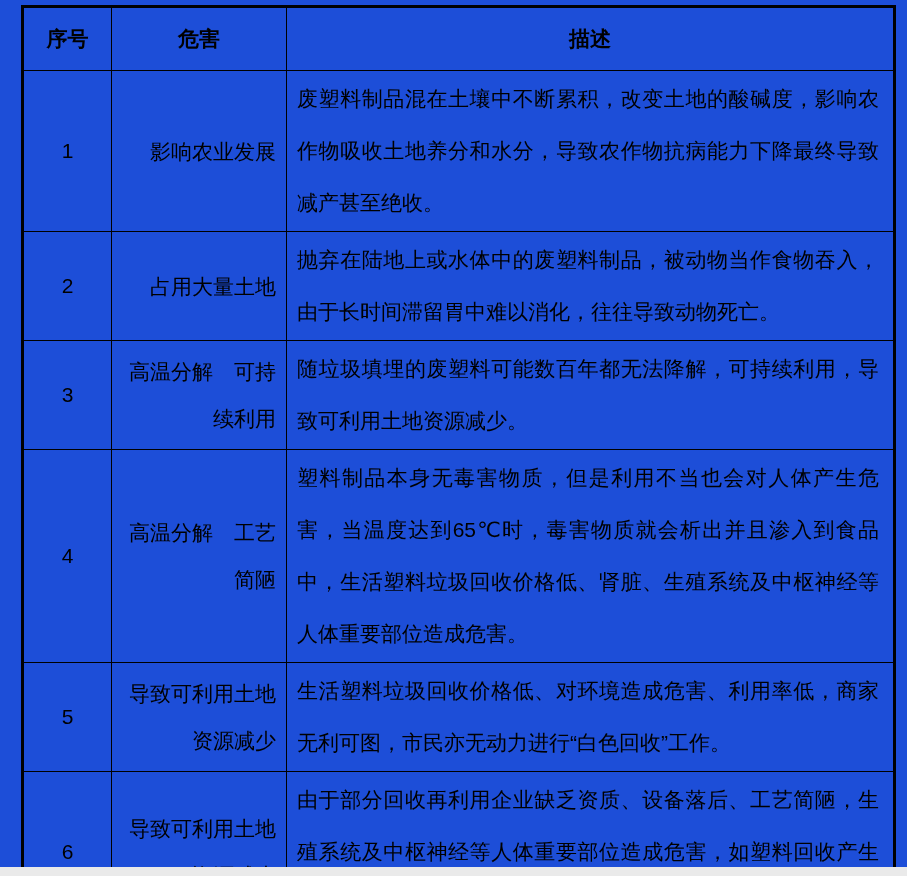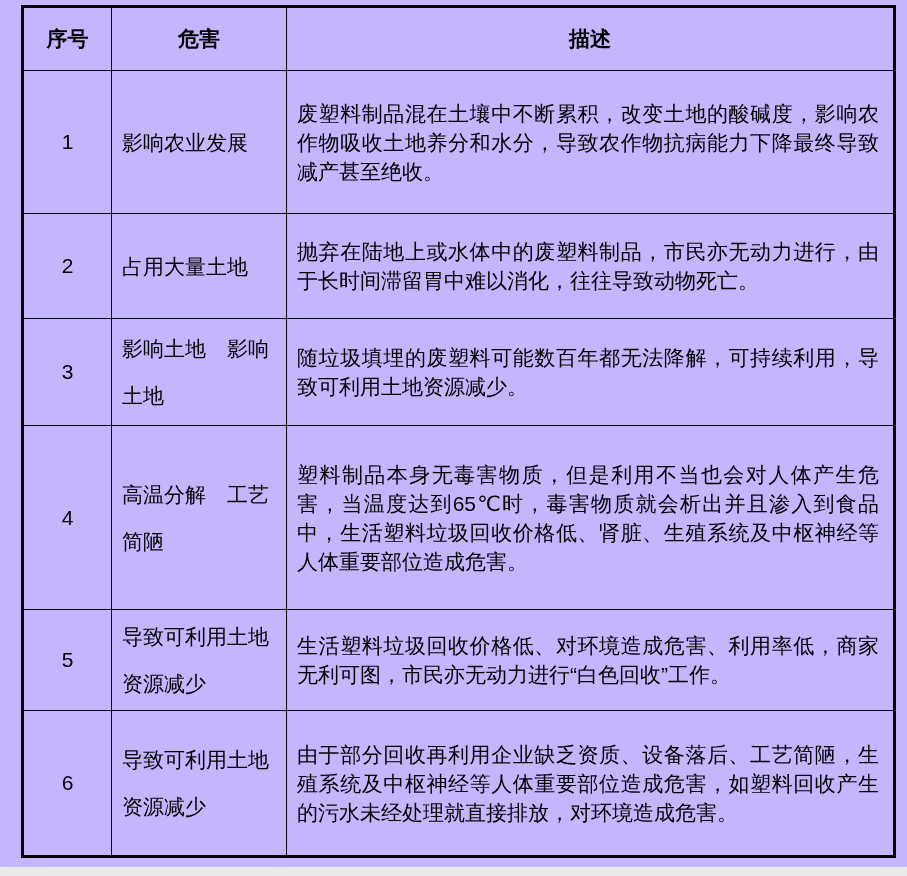--- a/index.html
+++ b/index.html
@@ -3,21 +3,21 @@
 <meta charset="utf-8">
 <style>
   * { margin: 0; padding: 0; box-sizing: border-box; }
   html, body {
     width: 907px; height: 876px;
     background: #ffffff;
     font-family: "Liberation Sans", "DejaVu Sans", sans-serif;
     color: #000000;
     overflow: hidden;
   }
-  .page { position: relative; width: 907px; height: 876px; background: #c4b5fd; }
+  .page { position: relative; width: 907px; height: 876px; background: #1d4ed8; }
 
   table.hazard-table {
     position: absolute;
     left: 21px; top: 5px;
     width: 872px;
     border-collapse: collapse;
     table-layout: fixed;
     border: 3px solid #000000;
   }
   .hazard-table th, .hazard-table td {
@@ -32,27 +32,27 @@
 
   .hazard-table th {
     font-weight: bold;
     text-align: center;
     height: 64px;
   }
   td.cell-num {
     text-align: center;
   }
   td.cell-hazard {
-    text-align: left;
+    text-align: right;
     line-height: 47px;
     padding: 0 10px;
   }
   td.cell-desc {
     text-align: justify;
-    line-height: 29px;
+    line-height: 52px;
     padding: 2px 14px 2px 10px;
   }
   
   tr.r1 { height: 143px; }
   tr.r2 { height: 105px; }
   tr.r3 { height: 107px; }
   tr.r4 { height: 184px; }
   tr.r5 { height: 101px; }
   tr.r6 { height: 146px; }
 
@@ -83,25 +83,25 @@
     </thead>
     <tbody>
       <tr class="r1">
         <td class="cell-num">1</td>
         <td class="cell-hazard">影响农业发展</td>
         <td class="cell-desc">废塑料制品混在土壤中不断累积，改变土地的酸碱度，影响农作物吸收土地养分和水分，导致农作物抗病能力下降最终导致减产甚至绝收。</td>
       </tr>
       <tr class="r2">
         <td class="cell-num">2</td>
         <td class="cell-hazard">占用大量土地</td>
-        <td class="cell-desc">抛弃在陆地上或水体中的废塑料制品，市民亦无动力进行，由于长时间滞留胃中难以消化，往往导致动物死亡。</td>
+        <td class="cell-desc">抛弃在陆地上或水体中的废塑料制品，被动物当作食物吞入，由于长时间滞留胃中难以消化，往往导致动物死亡。</td>
       </tr>
       <tr class="r3">
         <td class="cell-num">3</td>
-        <td class="cell-hazard">影响土地　影响土地</td>
+        <td class="cell-hazard">高温分解　可持续利用</td>
         <td class="cell-desc">随垃圾填埋的废塑料可能数百年都无法降解，可持续利用，导致可利用土地资源减少。</td>
       </tr>
       <tr class="r4">
         <td class="cell-num">4</td>
         <td class="cell-hazard">高温分解　工艺简陋</td>
         <td class="cell-desc">塑料制品本身无毒害物质，但是利用不当也会对人体产生危害，当温度达到65℃时，毒害物质就会析出并且渗入到食品中，生活塑料垃圾回收价格低、肾脏、生殖系统及中枢神经等人体重要部位造成危害。</td>
       </tr>
       <tr class="r5">
         <td class="cell-num">5</td>
         <td class="cell-hazard">导致可利用土地资源减少</td>

